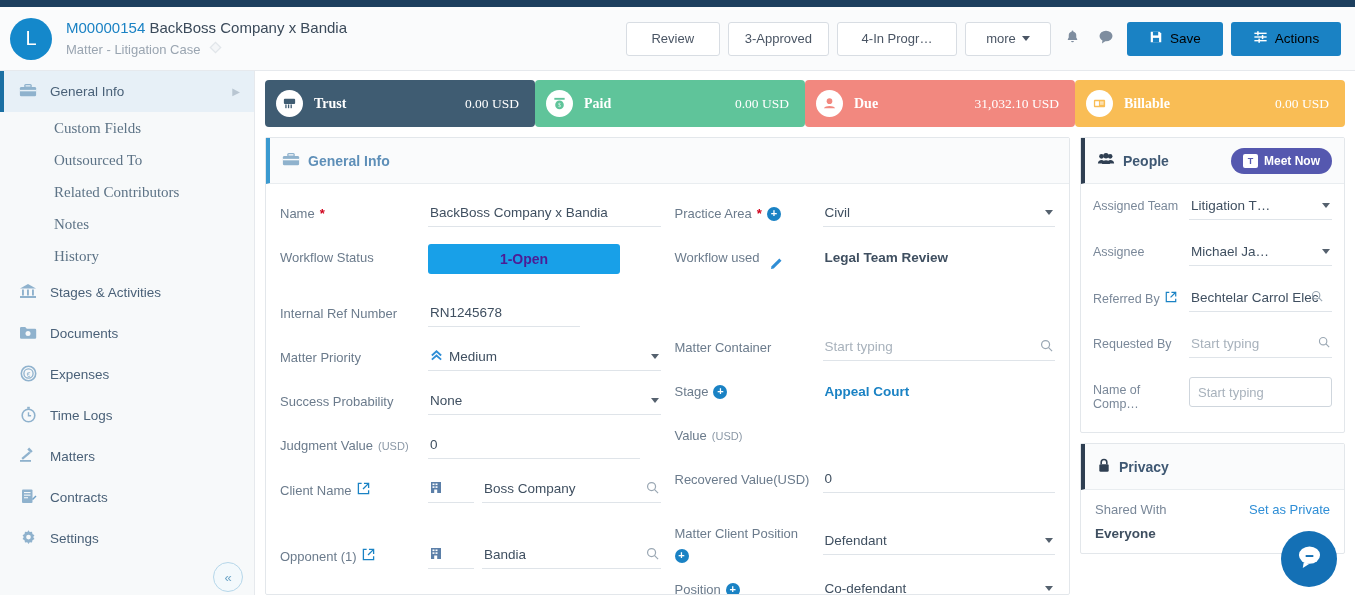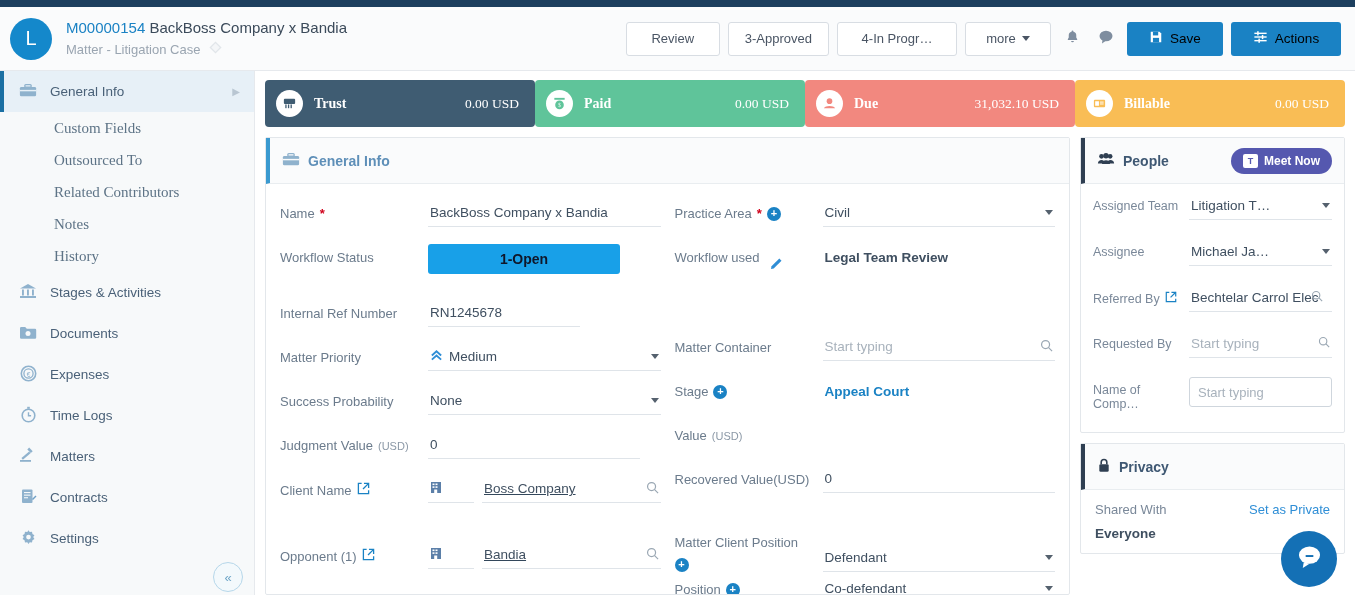--- a/index.html
+++ b/index.html
@@ -185,28 +185,28 @@
   }
   .underline-input .ph { color: #a8b2bc; }
   .underline-input .sel-caret {
     margin-left: auto; width: 0; height: 0;
     border-left: 4px solid transparent; border-right: 4px solid transparent;
     border-top: 5px solid #55616e;
   }
   .underline-input .mag { margin-left: auto; color: #9aa7b3; font-size: 13px; }
   .no-underline { border-bottom: none; }
   .status-chip {
-    background: #18a0e8; color: #0f172a; border-radius: 3px;
+    background: #18a0e8; color: #4c1d95; border-radius: 3px;
     height: 30px; display: flex; align-items: center; justify-content: center;
     font-size: 14px; font-weight: bold; cursor: pointer; max-width: 192px;
   }
   .link-val { color: #1a82c4; font-weight: bold; font-size: 13.5px; }
   .plain-val { color: #3f4f60; font-size: 13.5px; font-weight: bold; }
   .pencil { color: #2f8ed6; font-size: 13px; padding-top: 6px; }
-  .combo-row { display: flex; align-items: flex-start; gap: 8px; text-decoration: underline; }
+  .combo-row { display: flex; align-items: flex-start; gap: 8px; }
   .type-pick {
     width: 46px; flex: 0 0 46px; border-bottom: 1px solid #dfe4e9;
     display: flex; align-items: center; gap: 5px; padding: 4px 0 5px 2px;
     min-height: 27px;
   }
   .bldg-ico { color: #5b7fa8; font-size: 13px; }
   .prio-ico { color: #2f8ed6; font-size: 13px; margin-right: 6px; }
 
   
   .srow { display: flex; align-items: flex-start; min-height: 46px; }
@@ -713,21 +713,21 @@
                   <div class="flabel">
                     <span>Recovered Value(USD)</span>
                   </div>
                   <div class="fval">
                     <div class="underline-input">
                       <span>0</span>
                     </div>
                   </div>
                 </div>
 
-                <div class="frow" style="min-height:66px; align-items:flex-end;">
+                <div class="frow" style="min-height:66px; align-items:center;">
                   <div class="flabel" style="flex-direction:column; align-items:flex-start; gap:8px;">
                     <span>Matter Client Position</span>
                     <span class="plus-ico">+</span>
                   </div>
                   <div class="fval">
                     <div class="underline-input">
                       <span>Defendant</span>
                       <span class="sel-caret"></span>
                     </div>
                   </div>

